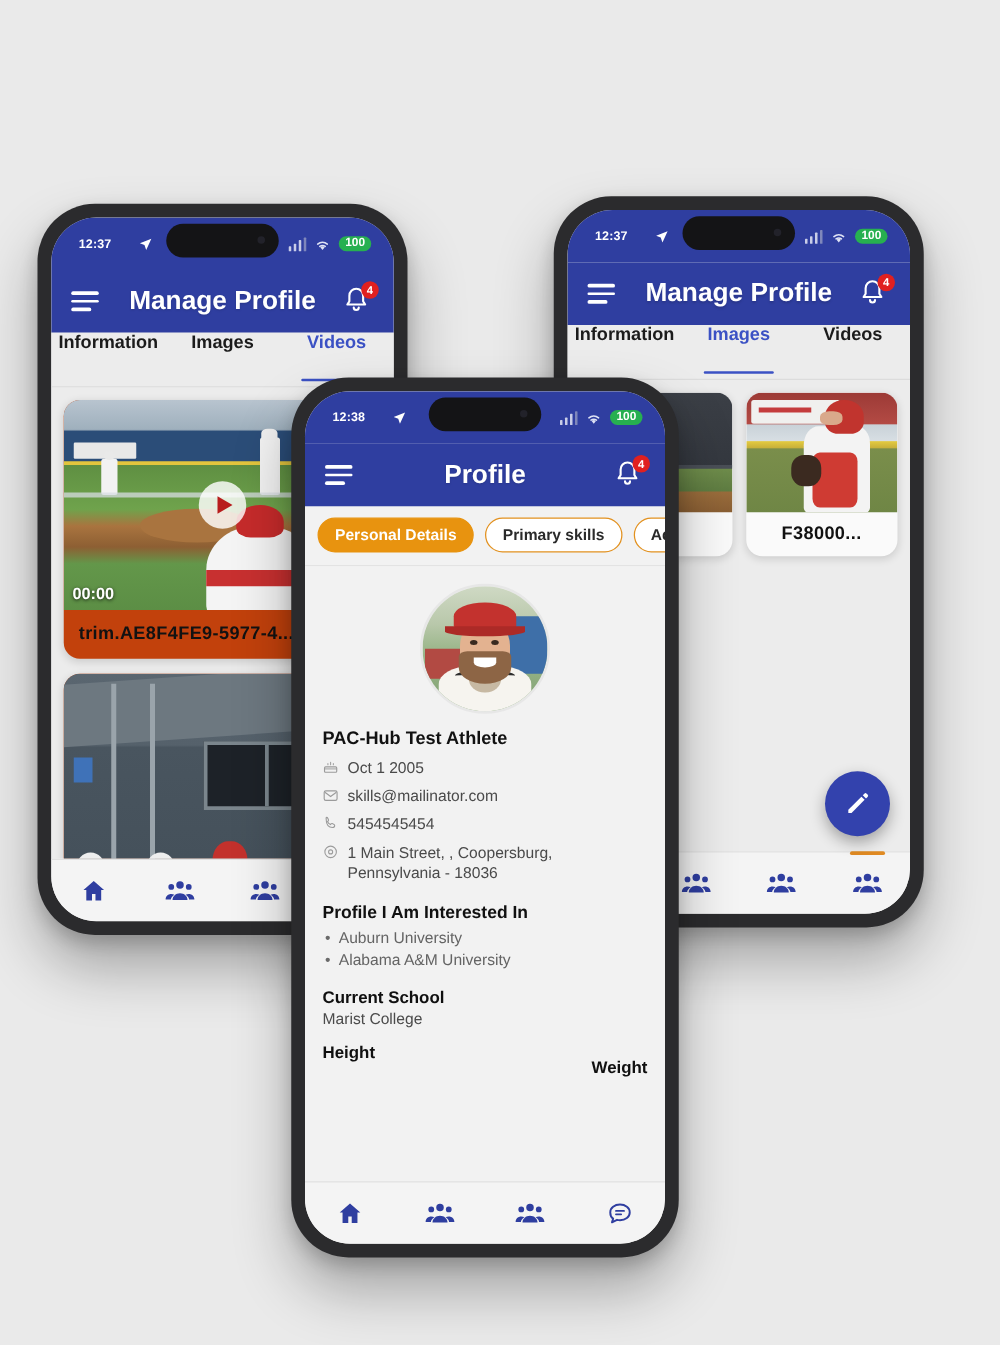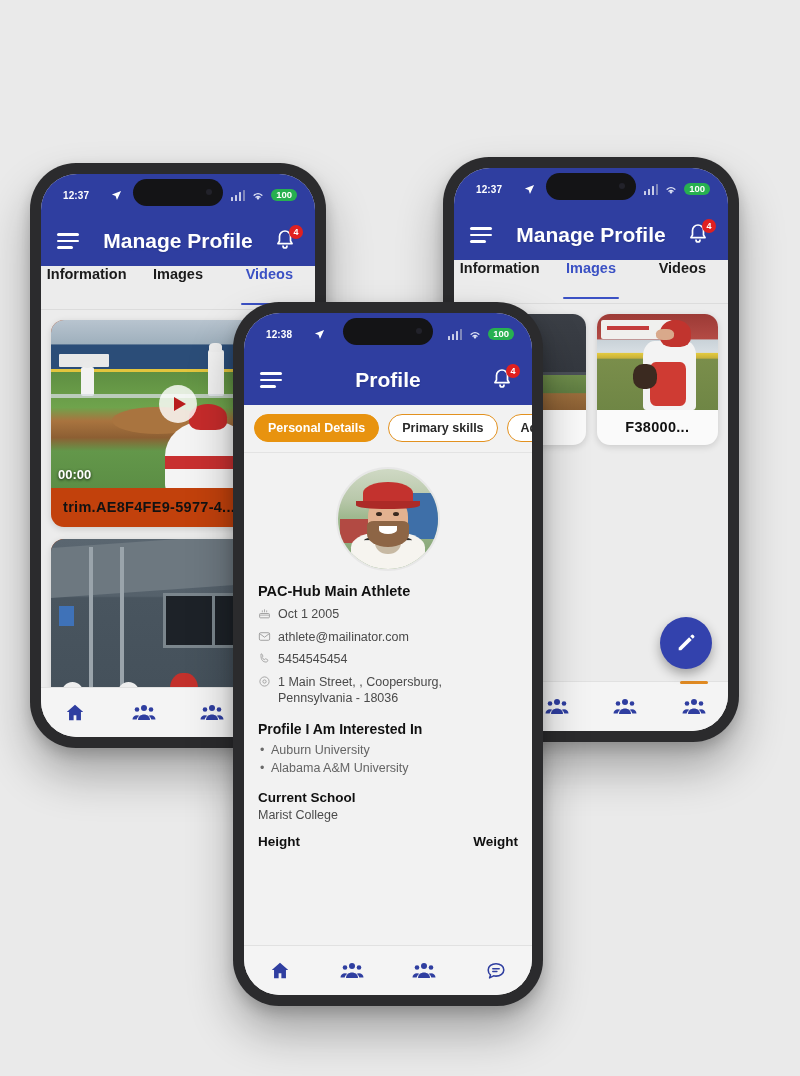--- a/index.html
+++ b/index.html
@@ -344,21 +344,21 @@
     position: absolute;
     left: 2px;
     color: #6a6a6a;
   }
   .pair {
     display: flex;
     justify-content: space-between;
     margin-top: 12px;
   }
   .pair .col { display: flex; flex-direction: column; }
-  .pair .col.r { align-items: flex-start; text-align: right; }
+  .pair .col.r { align-items: flex-start; text-align: right; margin-top: 12px; }
   .lbl { font-size: 13.5px; font-weight: bold; color: #101010; }
   .val { font-size: 12.5px; color: #4b4b4b; margin-top: 3px; }
 
   
   .scene { width: 100%; height: 100%; position: relative; overflow: hidden; }
 
   .scene-field { background: linear-gradient(#b8c4cf 0%, #9fb0bd 14%, #2f4f78 15%, #2a4a72 30%, #5f8f42 31%, #6fa34c 52%, #a9743f 60%, #8d5f33 70%, #63974a 78%, #5c8e45 100%); }
   .scene-field .wall { position:absolute; left:0; right:0; top:15%; height:16%; background:#2b4d78; border-bottom:3px solid #e3c53d; }
   .scene-field .sign { position:absolute; width:20%; height:8%; background:#e8e8e8; left:3%; top:20%; border-radius:1px; }
   .scene-field .mound { position:absolute; left:24%; top:52%; width:36%; height:16%; background:#a9743f; border-radius:50%; }
@@ -758,37 +758,37 @@
               <div class="face"></div>
             <div class="beard"></div>
               <div class="smile"></div>
             <div class="eye l"></div>
               <div class="eye r"></div>
               <div class="cap"></div>
           </div>
         </div>
       </div>
 
-      <div class="pname">PAC-Hub Main Athlete</div>
+      <div class="pname">PAC-Hub Test Athlete</div>
 
       <div class="prow">
         <svg class="ic" viewBox="0 0 24 24" width="13" height="13">
             <rect x="3" y="12" width="18" height="8" rx="1.6" fill="none" stroke="#7a7a7a" stroke-width="1.7"></rect>
             <path d="M3 15h18" stroke="#7a7a7a" stroke-width="1.4"></path>
             <path d="M12 5v4M8 7v2M16 7v2" stroke="#7a7a7a" stroke-width="1.5" stroke-linecap="round"></path>
           </svg>
         <span>Oct 1 2005</span>
       </div>
 
       <div class="prow">
         <svg class="ic" viewBox="0 0 24 24" width="13" height="13">
             <rect x="2.5" y="5" width="19" height="14" rx="2.4" fill="none" stroke="#7a7a7a" stroke-width="1.7"></rect>
             <path d="m3.5 7 8.5 6.3L20.5 7" fill="none" stroke="#7a7a7a" stroke-width="1.7"></path>
           </svg>
-        <span>athlete@mailinator.com</span>
+        <span>skills@mailinator.com</span>
       </div>
 
       <div class="prow">
         <svg class="ic" viewBox="0 0 24 24" width="13" height="13">
             <path d="M6 3.5c1.2 0 1.6.6 2 1.6l.8 2c.3.8.1 1.3-.5 1.8l-1 .8c.9 2 2.5 3.6 4.5 4.5l.8-1c.5-.6 1-.8 1.8-.5l2 .8c1 .4 1.6.8 1.6 2 0 2-1.7 3-3.4 3C9.3 18.5 5.5 14.7 5.5 7 5.5 5.2 4.9 3.5 6 3.5z" fill="none" stroke="#7a7a7a" stroke-width="1.6" stroke-linejoin="round"></path>
           </svg>
         <span>5454545454</span>
       </div>
 
       <div class="prow">

